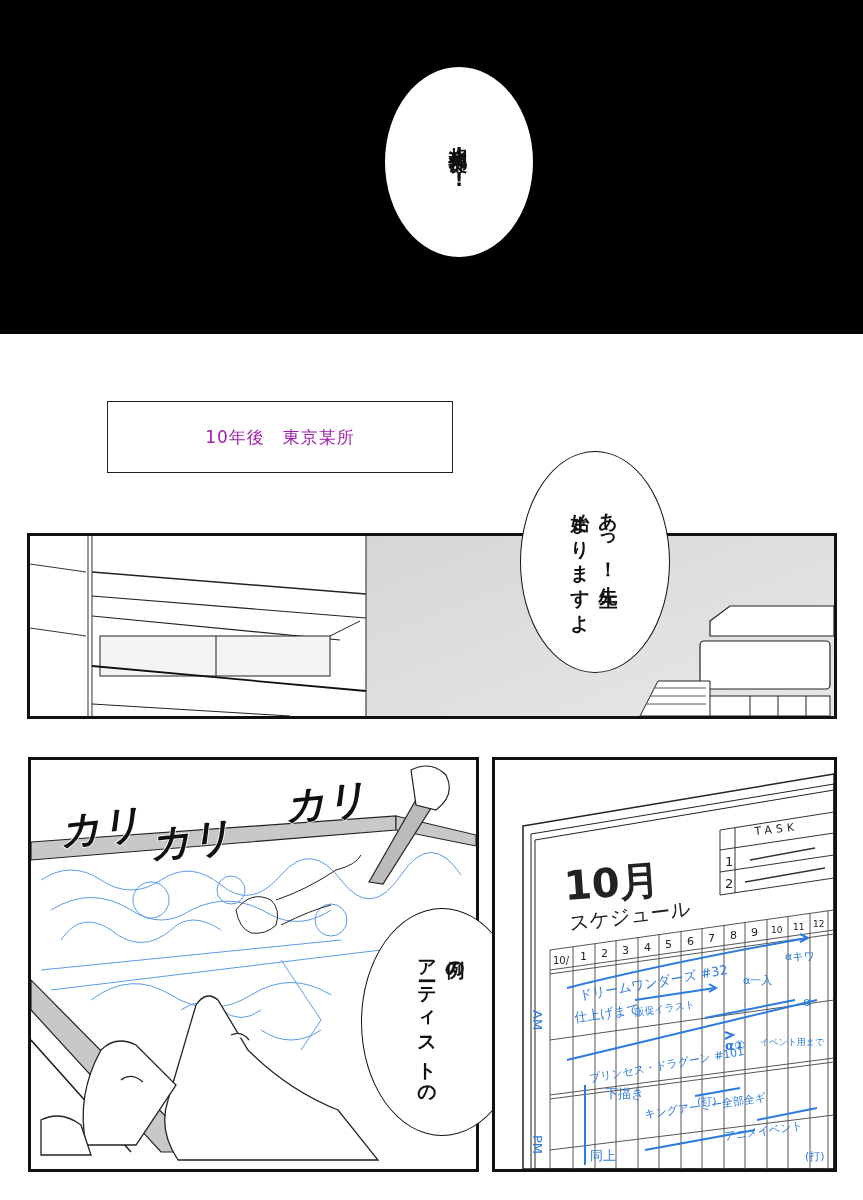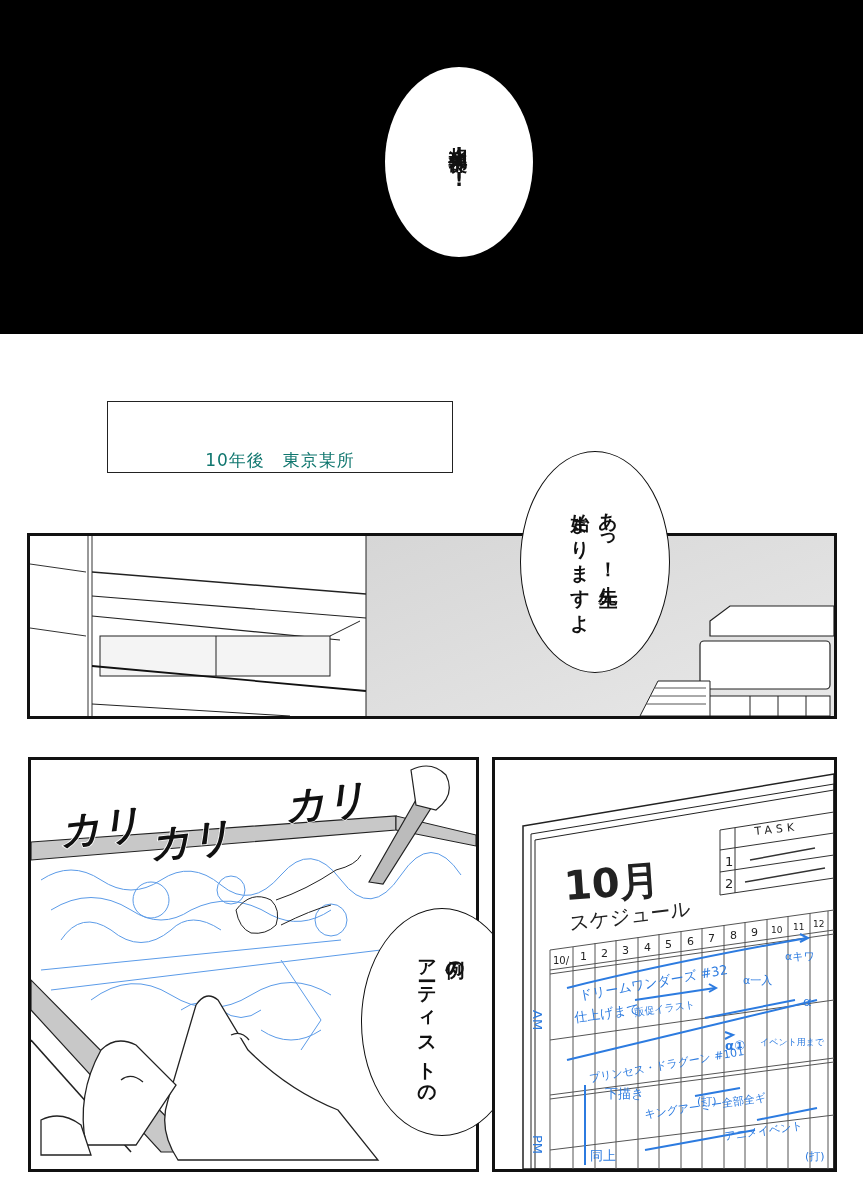--- a/index.html
+++ b/index.html
@@ -1,21 +1,21 @@
 <!DOCTYPE html>
 <html><head>
 <meta charset="utf-8">
 <style>
   html,body{margin:0;padding:0;background:#ffffff;}
   body{width:863px;height:1200px;position:relative;overflow:hidden;font-family:"DejaVu Sans","Liberation Sans",sans-serif;color:#111;}
   .abs{position:absolute;}
   .black-band{left:0;top:0;width:863px;height:334px;background:#000;}
   .balloon{position:absolute;background:#fff;border:1.5px solid #111;border-radius:50%;box-sizing:border-box;display:flex;align-items:center;justify-content:center;}
   .vtext{writing-mode:vertical-rl;text-orientation:upright;font-weight:bold;font-size:21px;line-height:30px;letter-spacing:3px;color:#111;}
-  .caption{left:107px;top:401px;width:346px;height:72px;border:1.5px solid #222;box-sizing:border-box;display:flex;align-items:flex-end;justify-content:center;font-size:17px;color:#0f766e;letter-spacing:1px;}
+  .caption{left:107px;top:401px;width:346px;height:72px;border:1.5px solid #222;box-sizing:border-box;display:flex;align-items:center;justify-content:center;font-size:17px;color:#a21caf;letter-spacing:1px;}
   .panel{position:absolute;border:3px solid #111;box-sizing:border-box;background:#fff;overflow:hidden;}
   svg{display:block;}
   .sfx{font-family:"DejaVu Sans",sans-serif;font-weight:bold;font-style:italic;font-size:40px;fill:#111;stroke:#fff;stroke-width:1.5px;paint-order:stroke;}
   .board-title{font-family:"DejaVu Sans",sans-serif;font-weight:bold;font-size:40px;fill:#222;}
   .hand{font-family:"DejaVu Sans",sans-serif;font-size:13px;fill:#2c7be0;}
   .handk{font-family:"DejaVu Sans",sans-serif;font-size:13px;fill:#222;}
 </style>
 </head>
 <body>
 

